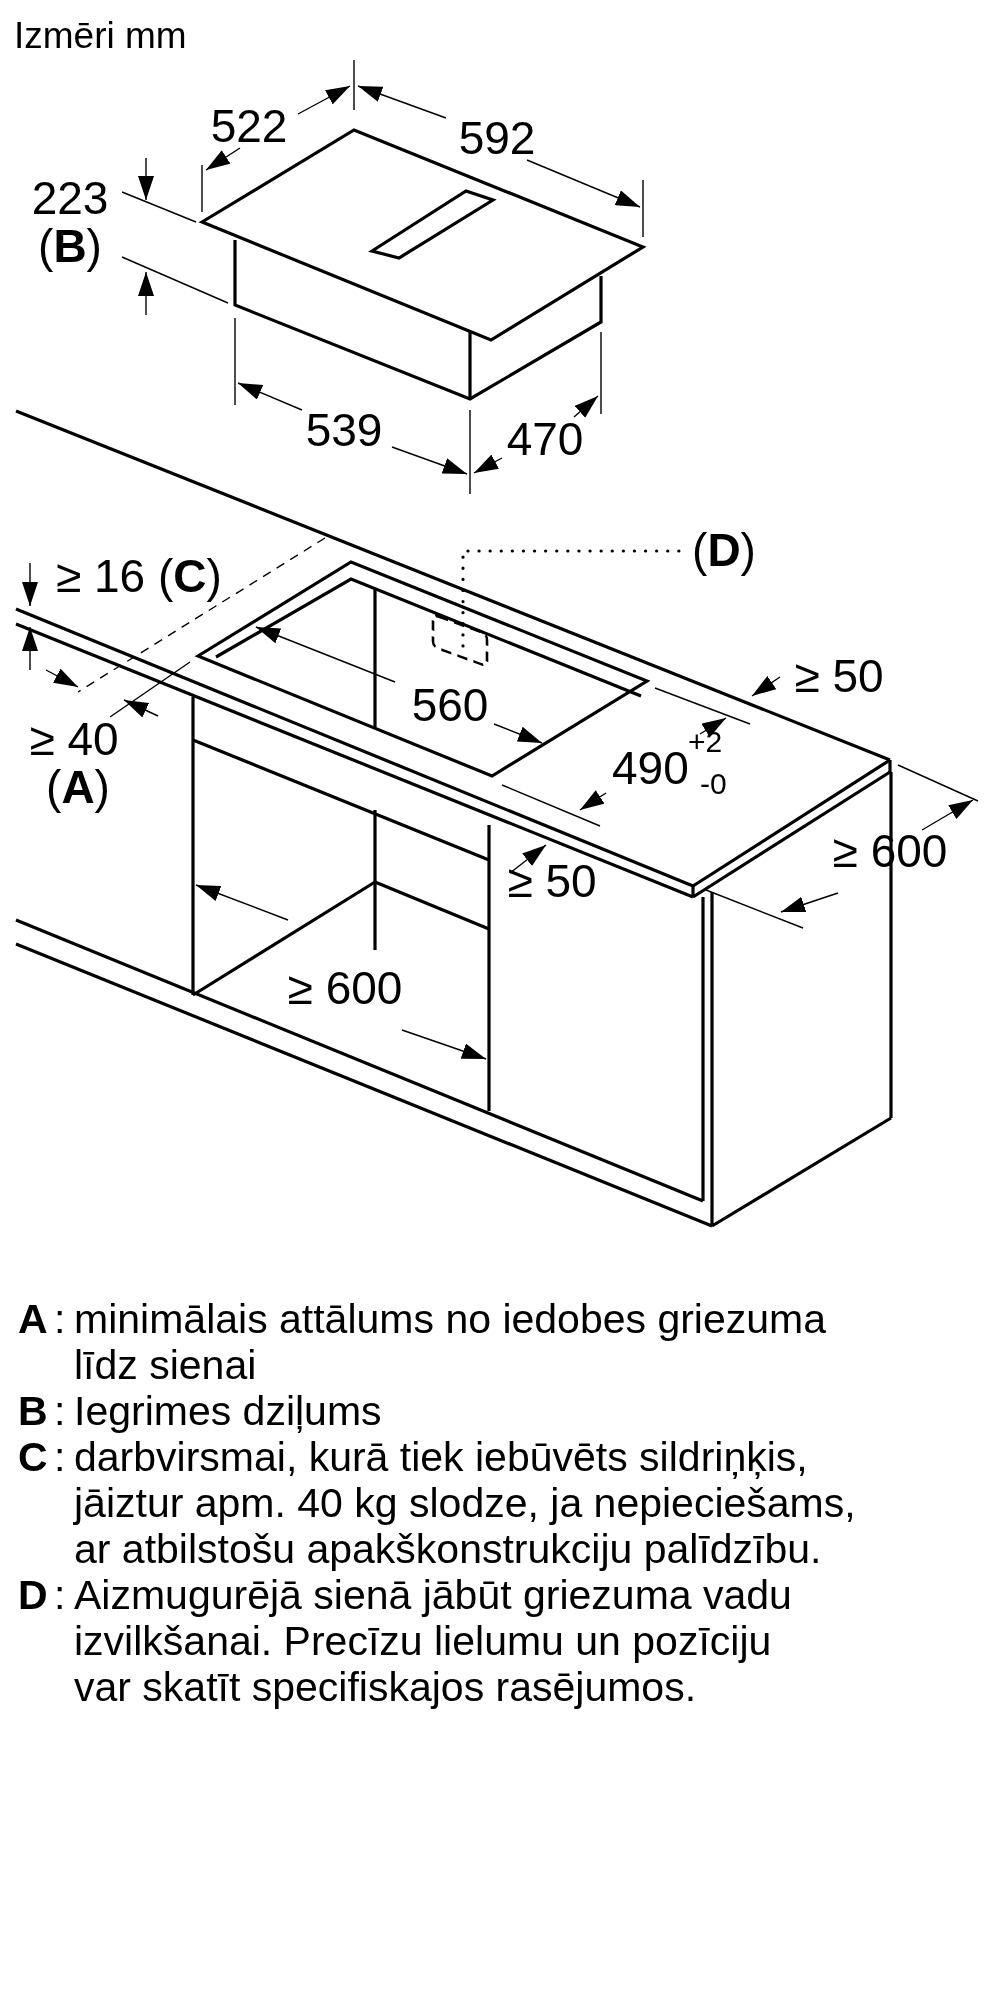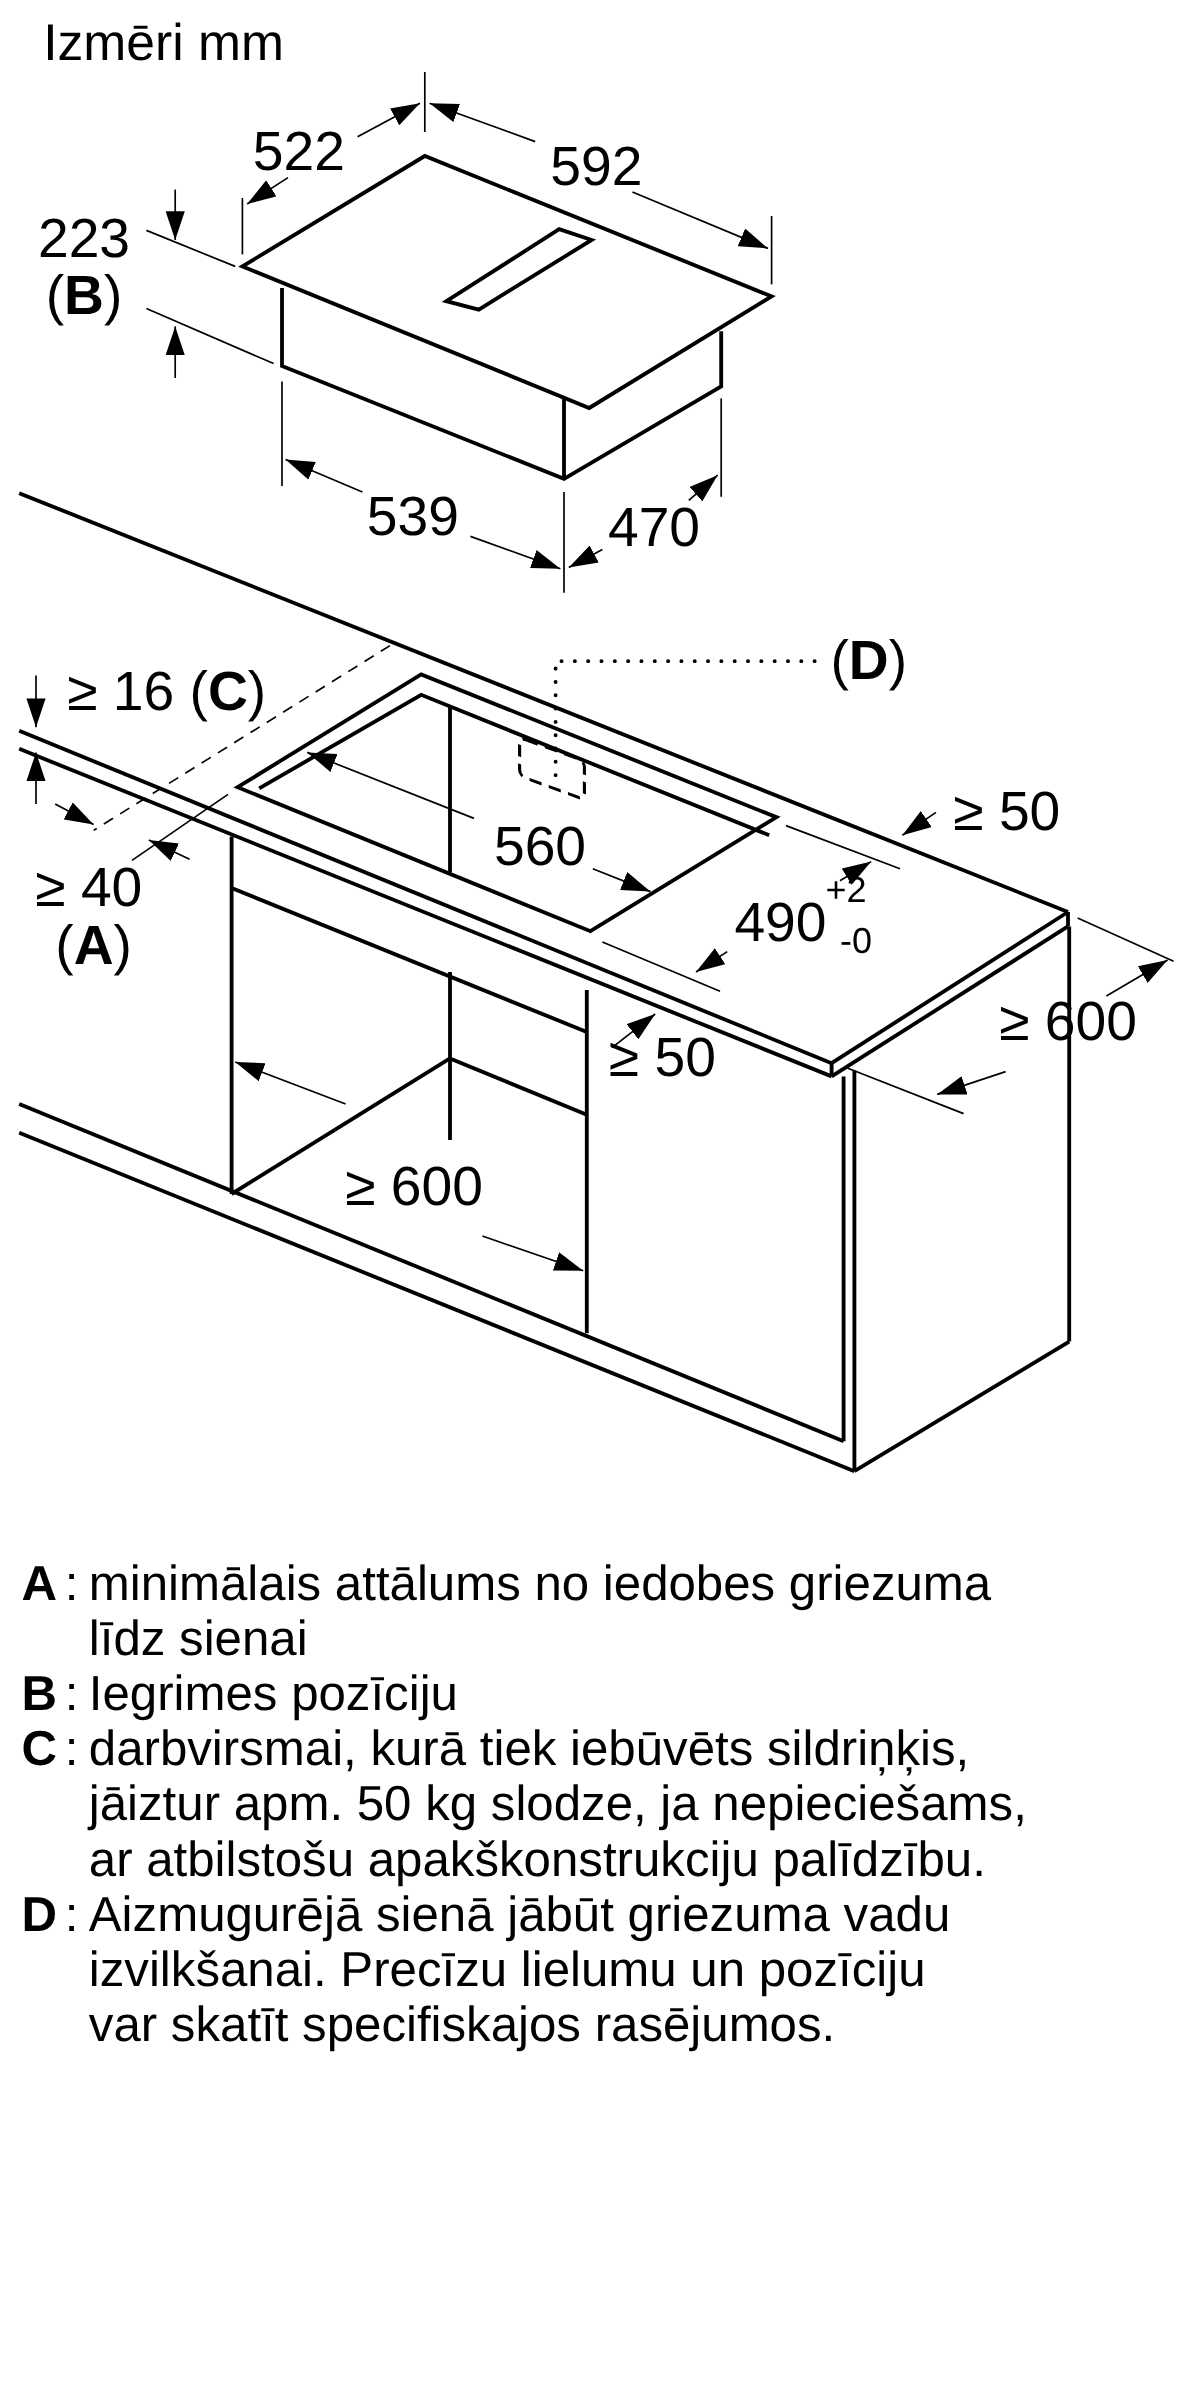--- a/index.html
+++ b/index.html
@@ -1,19 +1,19 @@
 <!DOCTYPE html>
 <html><head>
 <meta charset="utf-8">
 <style>
   html, body { margin: 0; padding: 0; background: #ffffff; }
   body { width: 1000px; height: 2000px; position: relative; overflow: hidden;
          font-family: "Liberation Sans", sans-serif; color: #000; }
   #drawing { position: absolute; left: 0; top: 0; width: 1000px; height: 1300px; }
-  .title { position: absolute; left: 14px; top: 12px; font-size: 43px; line-height: 48px; margin-left: 22px; }
+  .title { position: absolute; left: 14px; top: 12px; font-size: 37px; line-height: 48px; }
   .lbl { font-family: "Liberation Sans", sans-serif; font-size: 46px; fill: #000; }
   .lbl-b { font-weight: bold; }
   .sup { font-size: 30px; }
   .thick { stroke: #000; stroke-width: 3.2; fill: none; stroke-linejoin: miter; }
   .thin { stroke: #000; stroke-width: 1.4; fill: none; }
   .dash { stroke: #000; stroke-width: 1.4; fill: none; stroke-dasharray: 9 7; }
   .dashb { stroke: #000; stroke-width: 2.6; fill: none; stroke-dasharray: 10 6; }
   .dot { stroke: #000; stroke-width: 3.2; fill: none; stroke-dasharray: 0.1 11; stroke-linecap: round; }
   .legend { position: absolute; left: 18px; top: 1296px; width: 970px;
             font-size: 41px; line-height: 46px; }
@@ -173,27 +173,27 @@
 <div class="legend">
   <div class="legend-row">
     <span class="legend-key">A</span>
     <span class="legend-colon">:</span>
     <span class="legend-text">minimālais attālums no iedobes griezuma
 līdz sienai</span>
   </div>
   <div class="legend-row">
     <span class="legend-key">B</span>
     <span class="legend-colon">:</span>
-    <span class="legend-text">Iegrimes pozīciju</span>
+    <span class="legend-text">Iegrimes dziļums</span>
   </div>
   <div class="legend-row">
     <span class="legend-key">C</span>
     <span class="legend-colon">:</span>
     <span class="legend-text">darbvirsmai, kurā tiek iebūvēts sildriņķis,
-jāiztur apm. 50 kg slodze, ja nepieciešams,
+jāiztur apm. 40 kg slodze, ja nepieciešams,
 ar atbilstošu apakškonstrukciju palīdzību.</span>
   </div>
   <div class="legend-row">
     <span class="legend-key">D</span>
     <span class="legend-colon">:</span>
     <span class="legend-text">Aizmugurējā sienā jābūt griezuma vadu
 izvilkšanai. Precīzu lielumu un pozīciju
 var skatīt specifiskajos rasējumos.</span>
   </div>
 </div>

